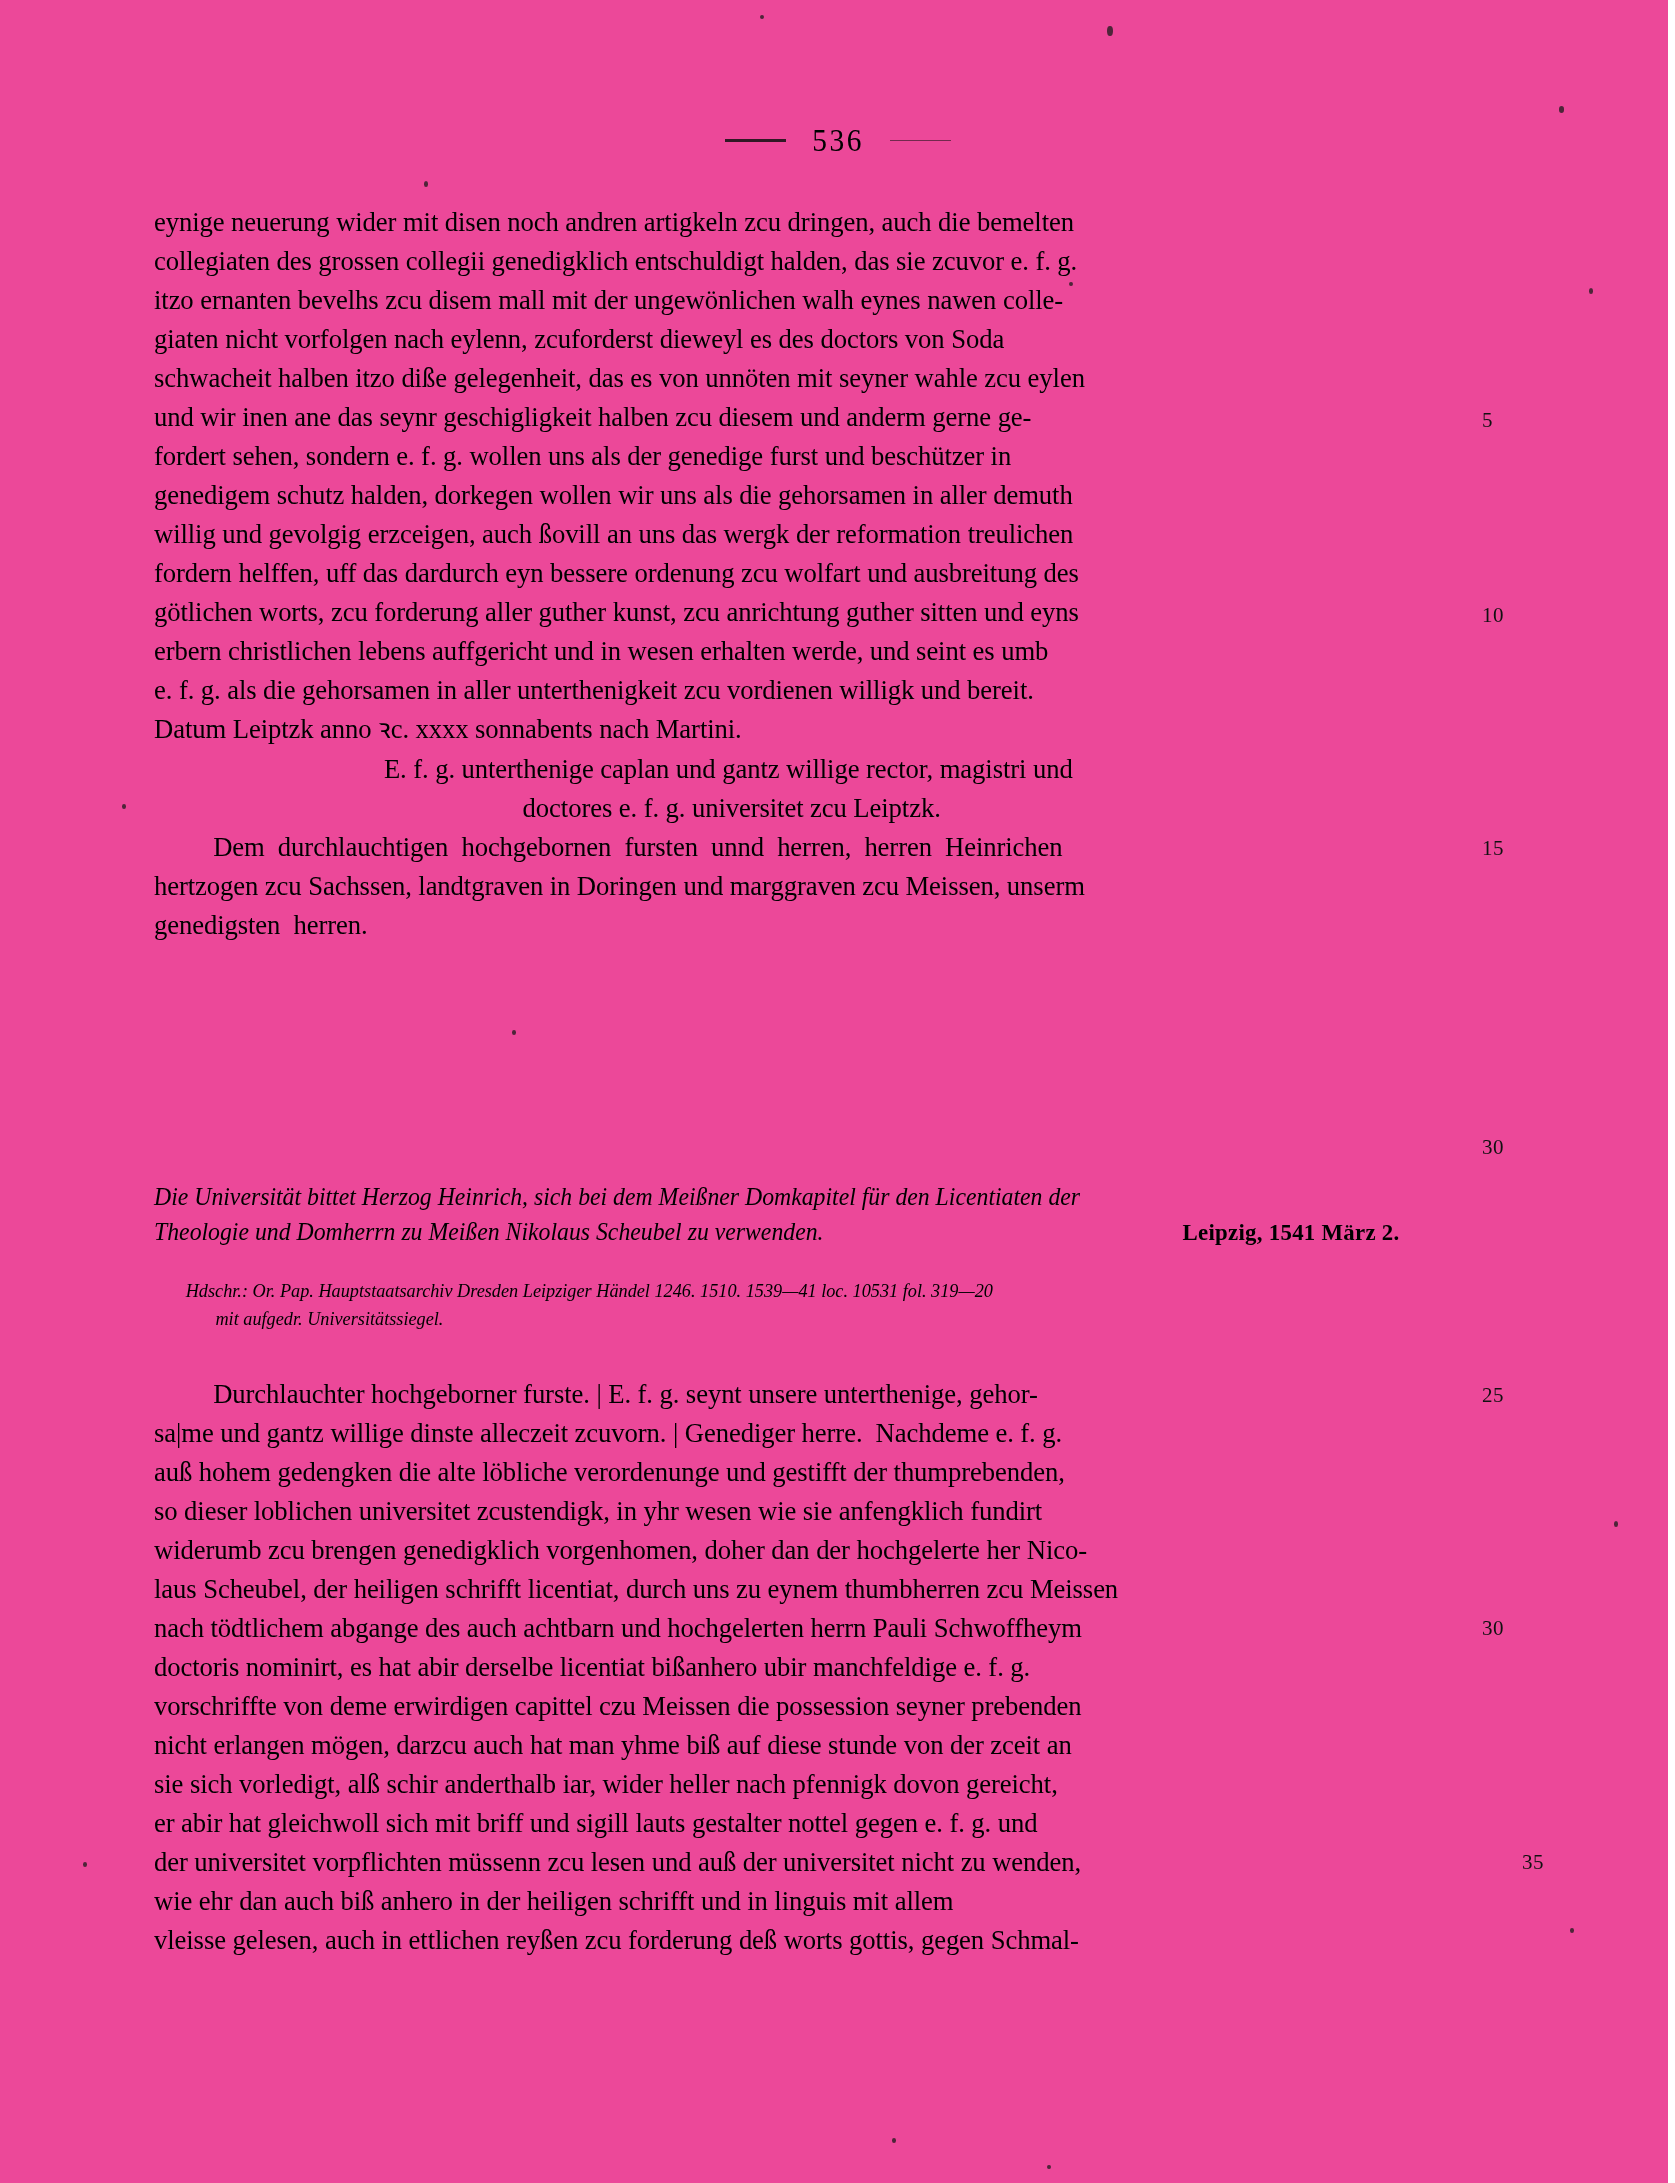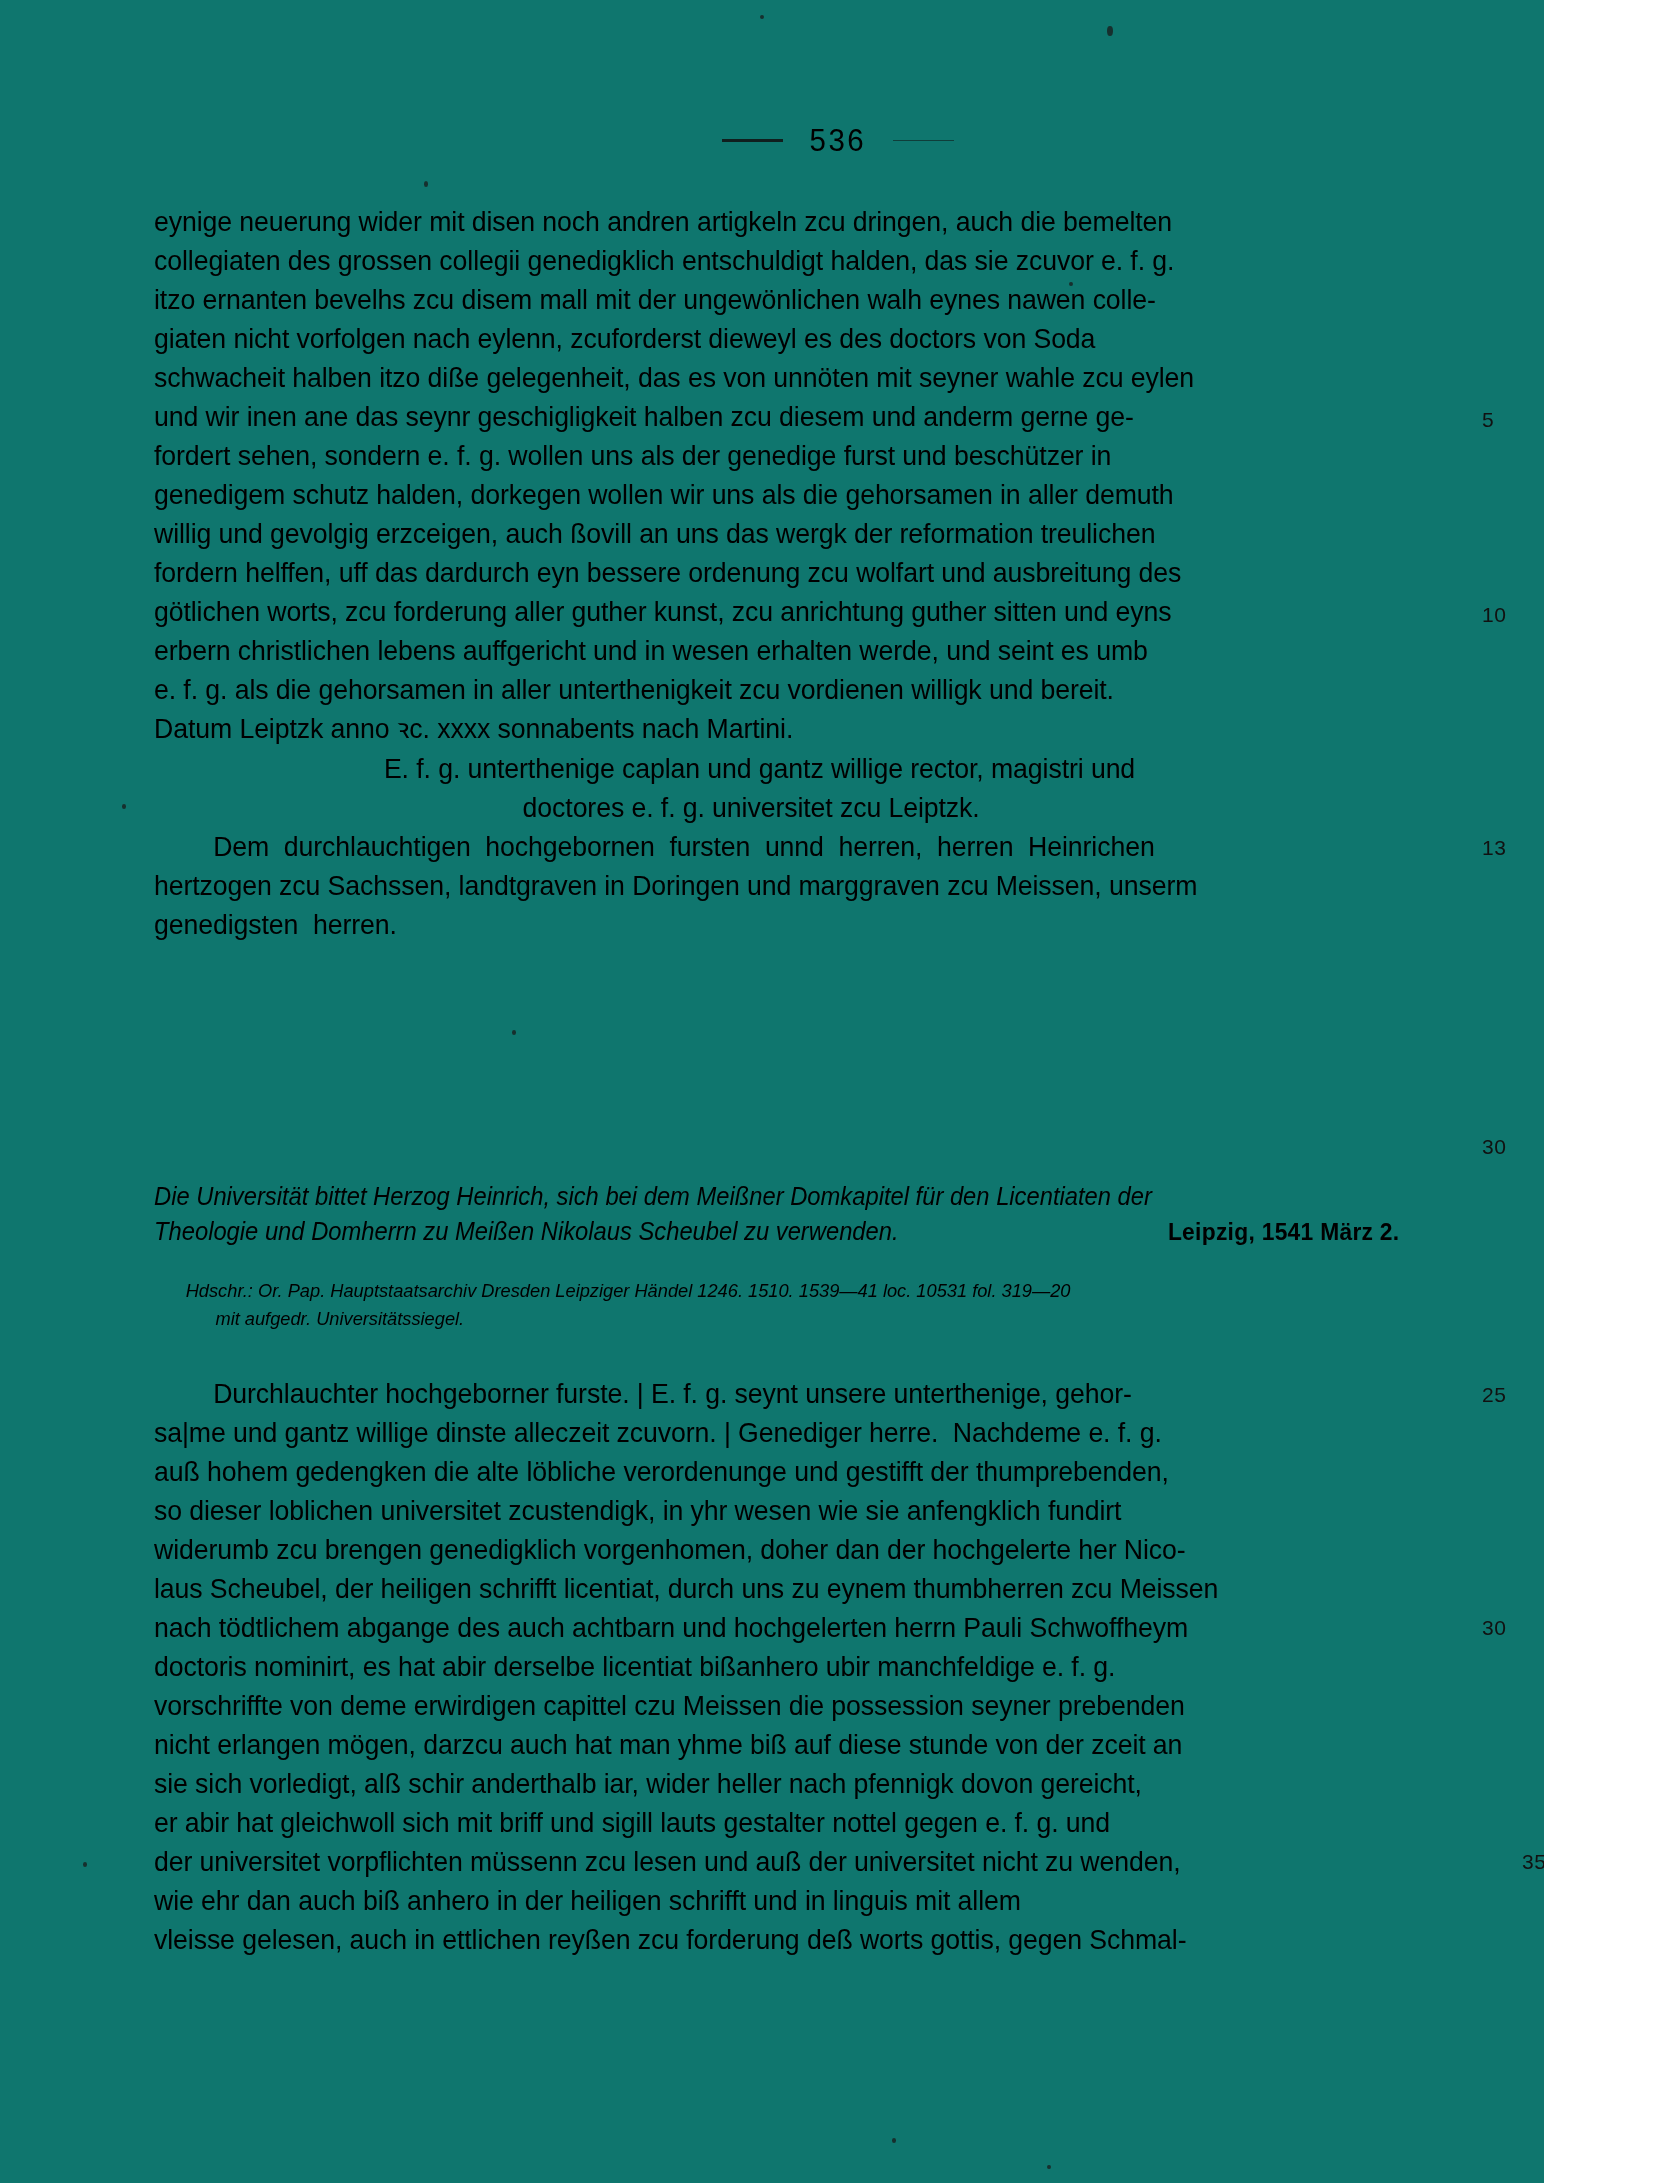--- a/index.html
+++ b/index.html
@@ -2,25 +2,25 @@
 <html style="font-size:8.8px"><head>
 <meta charset="utf-8">
 <style>
   html, body {
     margin: 0;
     padding: 0;
     background: #ffffff;
   }
   .page {
     position: relative;
-    width: 1544px;
+    width: 1668px;
     height: 2183px;
-    background: #0f766e;
+    background: #ec4899;
     overflow: hidden;
-    font-family: Liberation Sans, sans-serif;
+    font-family: Liberation Serif, serif;
     color: #000000;
   }
 
   
   .speck {
     position: absolute;
     background: #1a1a1a;
     border-radius: 50%;
     opacity: .75;
   }
@@ -205,21 +205,21 @@
     <span class="ln">sie sich vorledigt, alß schir anderthalb iar, wider heller nach pfennigk dovon gereicht,</span>
     <span class="ln">er abir hat gleichwoll sich mit briff und sigill lauts gestalter nottel gegen e. f. g. und</span>
     <span class="ln">der universitet vorpflichten müssenn zcu lesen und auß der universitet nicht zu wenden,</span>
     <span class="ln">wie ehr dan auch biß anhero in der heiligen schrifft und in linguis mit allem</span>
     <span class="ln">vleisse gelesen, auch in ettlichen reyßen zcu forderung deß worts gottis, gegen Schmal-</span>
   </div>
 
   <div class="linenums">
     <span class="linenum" style="top:408px;">5</span>
     <span class="linenum" style="top:603px;">10</span>
-    <span class="linenum" style="top:836px;">13</span>
+    <span class="linenum" style="top:836px;">15</span>
     <span class="linenum" style="top:1135px;">30</span>
     <span class="linenum" style="top:1383px;">25</span>
     <span class="linenum" style="top:1616px;">30</span>
     <span class="linenum" style="top:1850px;margin-left:40px;">35</span>
   </div>
 
 </div>
 
 
 </body></html>

